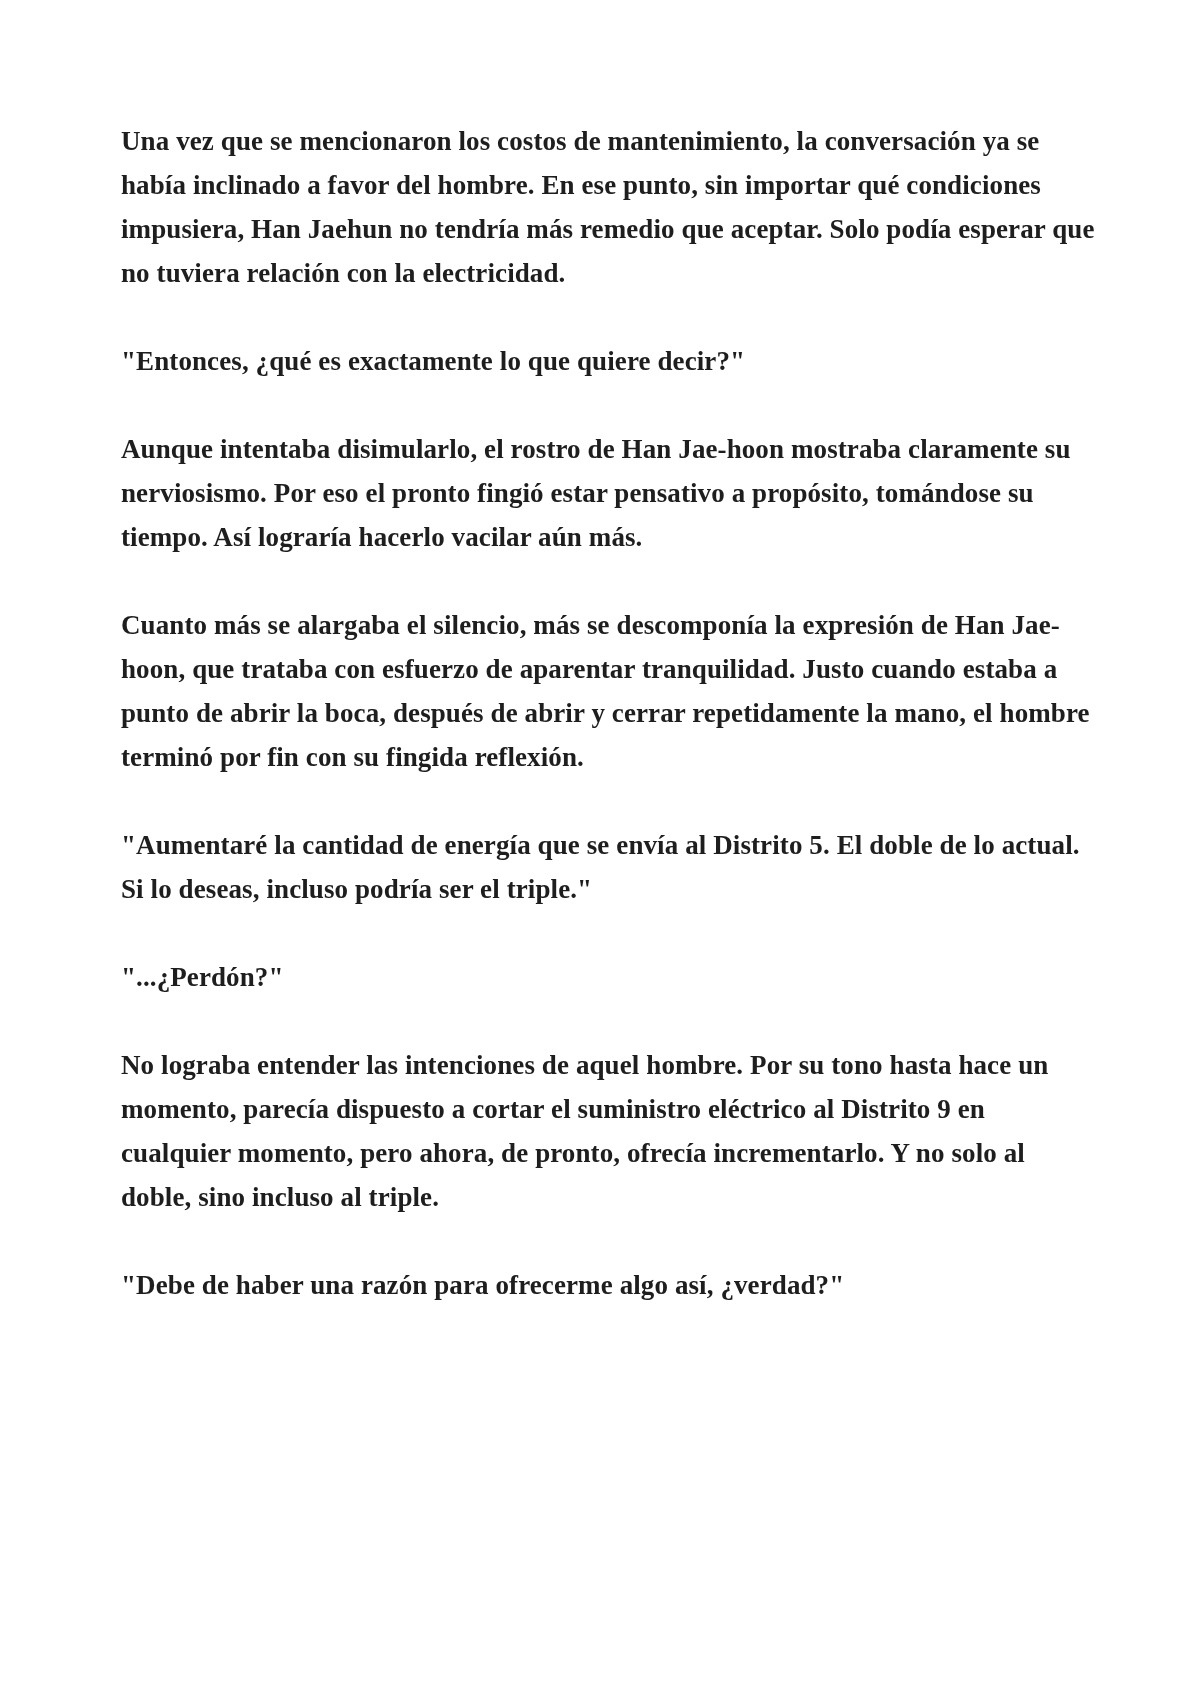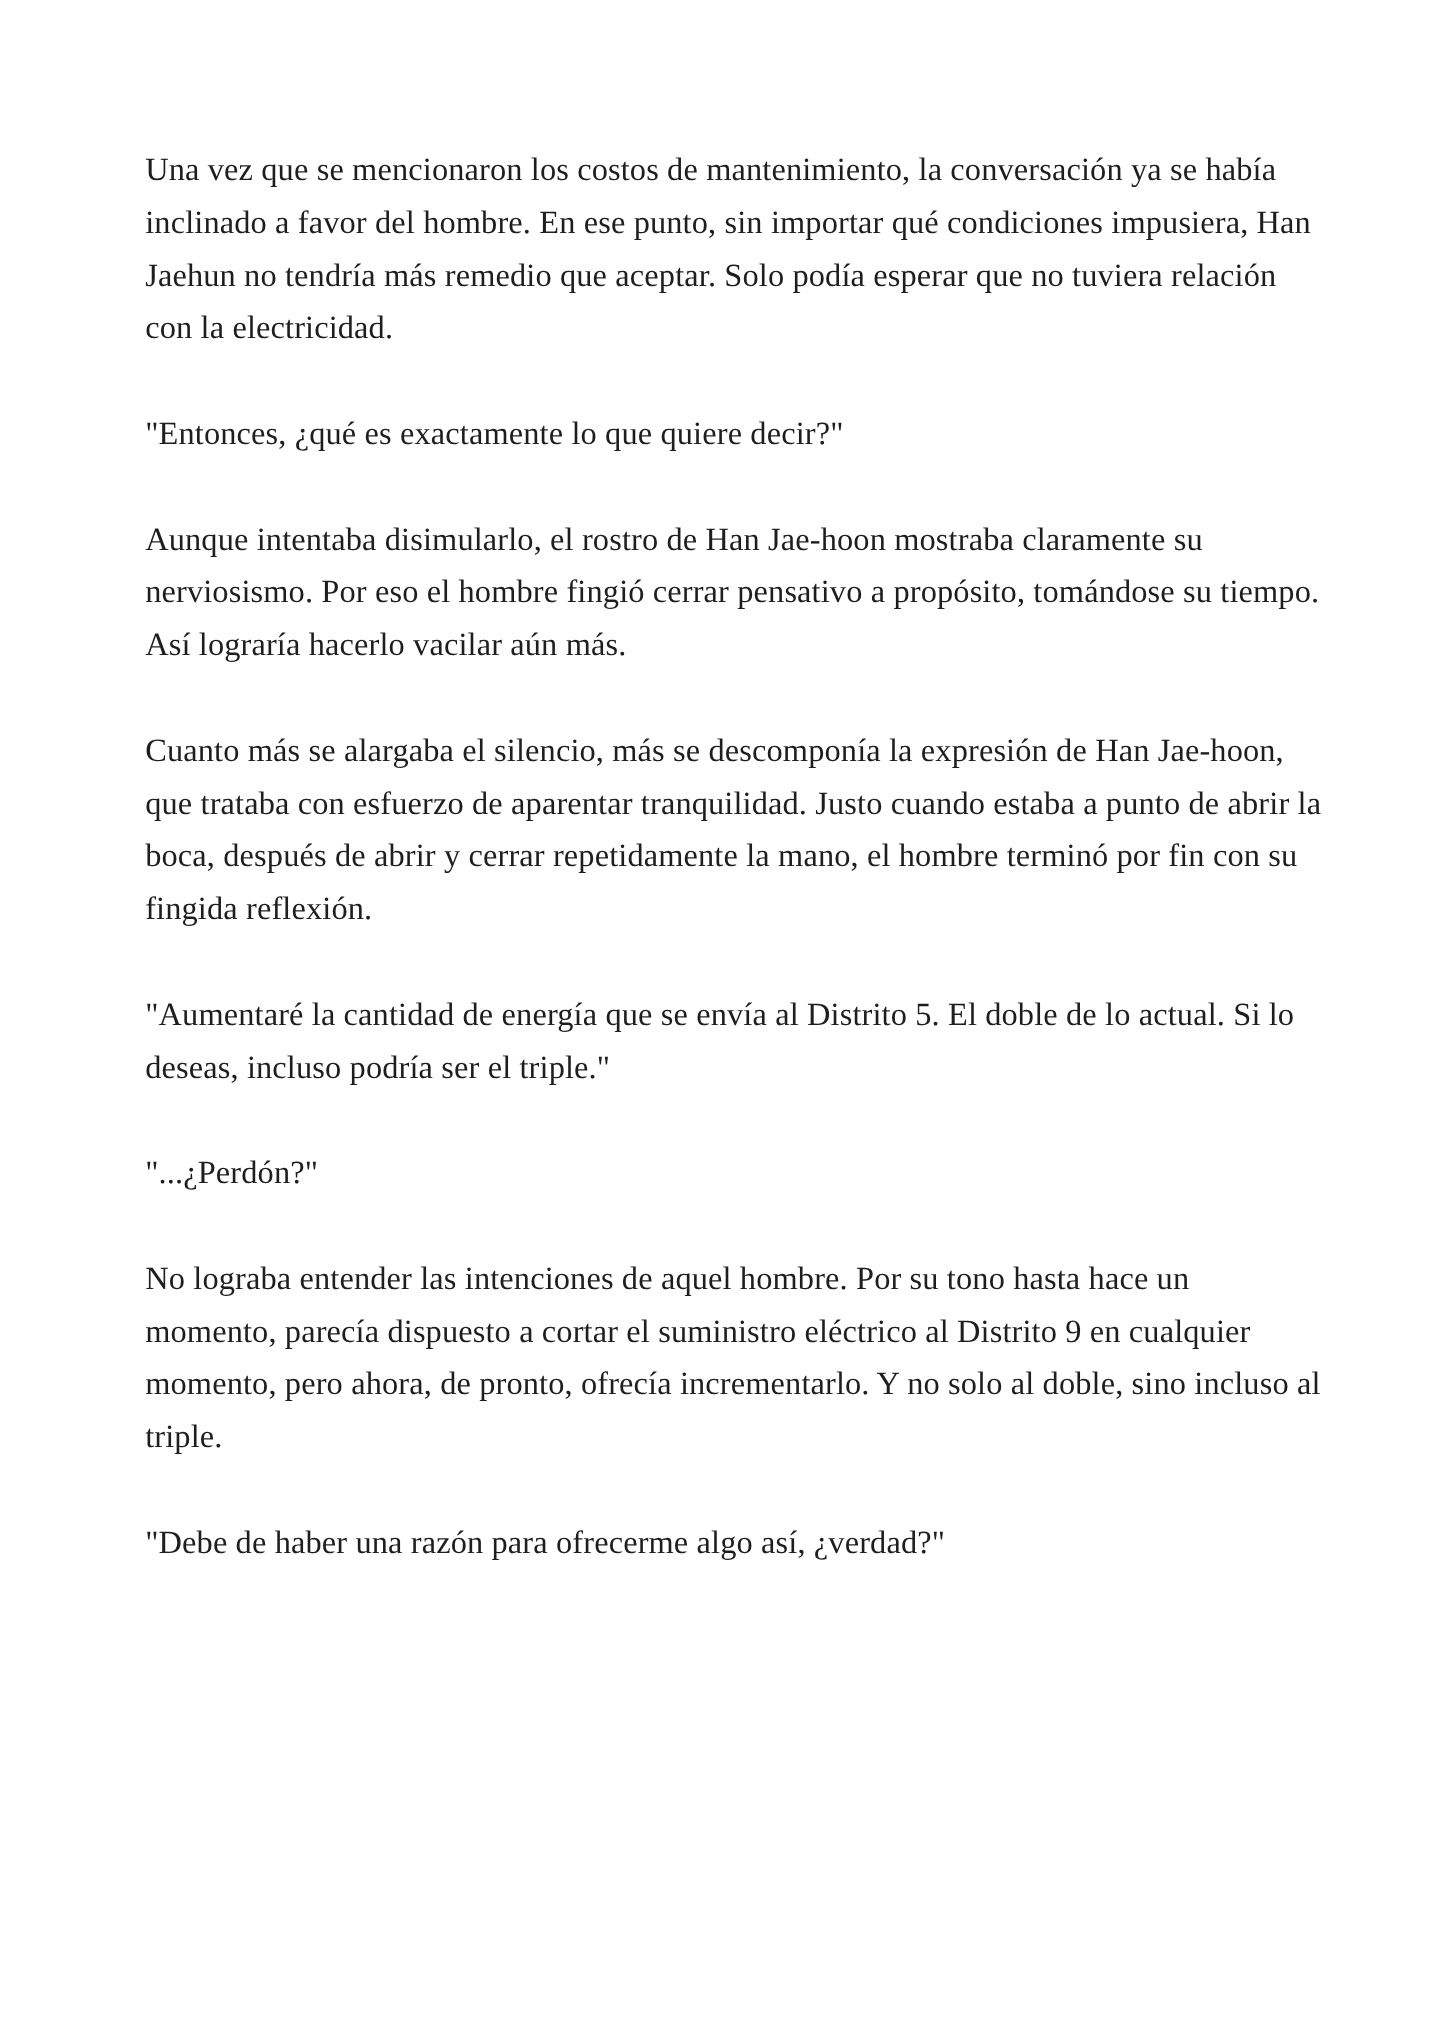--- a/index.html
+++ b/index.html
@@ -19,27 +19,28 @@
       top: 119px;
       width: 980px;
       font-family: "Liberation Serif", "DejaVu Serif", serif;
       font-size: 27px;
       line-height: 44px;
       color: #1e1e1e;
       letter-spacing: 0.1px;
     }
     .para {
       margin: 0 0 44px 0;
+      font-weight: bold;
     }
   </style>
 </head>
 <body>
 
 <div class="page">
   <p class="para">Una vez que se mencionaron los costos de mantenimiento, la conversación ya se había inclinado a favor del hombre. En ese punto, sin importar qué condiciones impusiera, Han Jaehun no tendría más remedio que aceptar. Solo podía esperar que no tuviera relación con la electricidad.</p>
   <p class="para">"Entonces, ¿qué es exactamente lo que quiere decir?"</p>
-  <p class="para">Aunque intentaba disimularlo, el rostro de Han Jae-hoon mostraba claramente su nerviosismo. Por eso el hombre fingió cerrar pensativo a propósito, tomándose su tiempo. Así lograría hacerlo vacilar aún más.</p>
+  <p class="para">Aunque intentaba disimularlo, el rostro de Han Jae-hoon mostraba claramente su nerviosismo. Por eso el pronto fingió estar pensativo a propósito, tomándose su tiempo. Así lograría hacerlo vacilar aún más.</p>
   <p class="para">Cuanto más se alargaba el silencio, más se descomponía la expresión de Han Jae-hoon, que trataba con esfuerzo de aparentar tranquilidad. Justo cuando estaba a punto de abrir la boca, después de abrir y cerrar repetidamente la mano, el hombre terminó por fin con su fingida reflexión.</p>
   <p class="para">"Aumentaré la cantidad de energía que se envía al Distrito 5. El doble de lo actual. Si lo deseas, incluso podría ser el triple."</p>
   <p class="para">"...¿Perdón?"</p>
   <p class="para">No lograba entender las intenciones de aquel hombre. Por su tono hasta hace un momento, parecía dispuesto a cortar el suministro eléctrico al Distrito 9 en cualquier momento, pero ahora, de pronto, ofrecía incrementarlo. Y no solo al doble, sino incluso al triple.</p>
   <p class="para">"Debe de haber una razón para ofrecerme algo así, ¿verdad?"</p>
 </div>
 
 </body></html>

